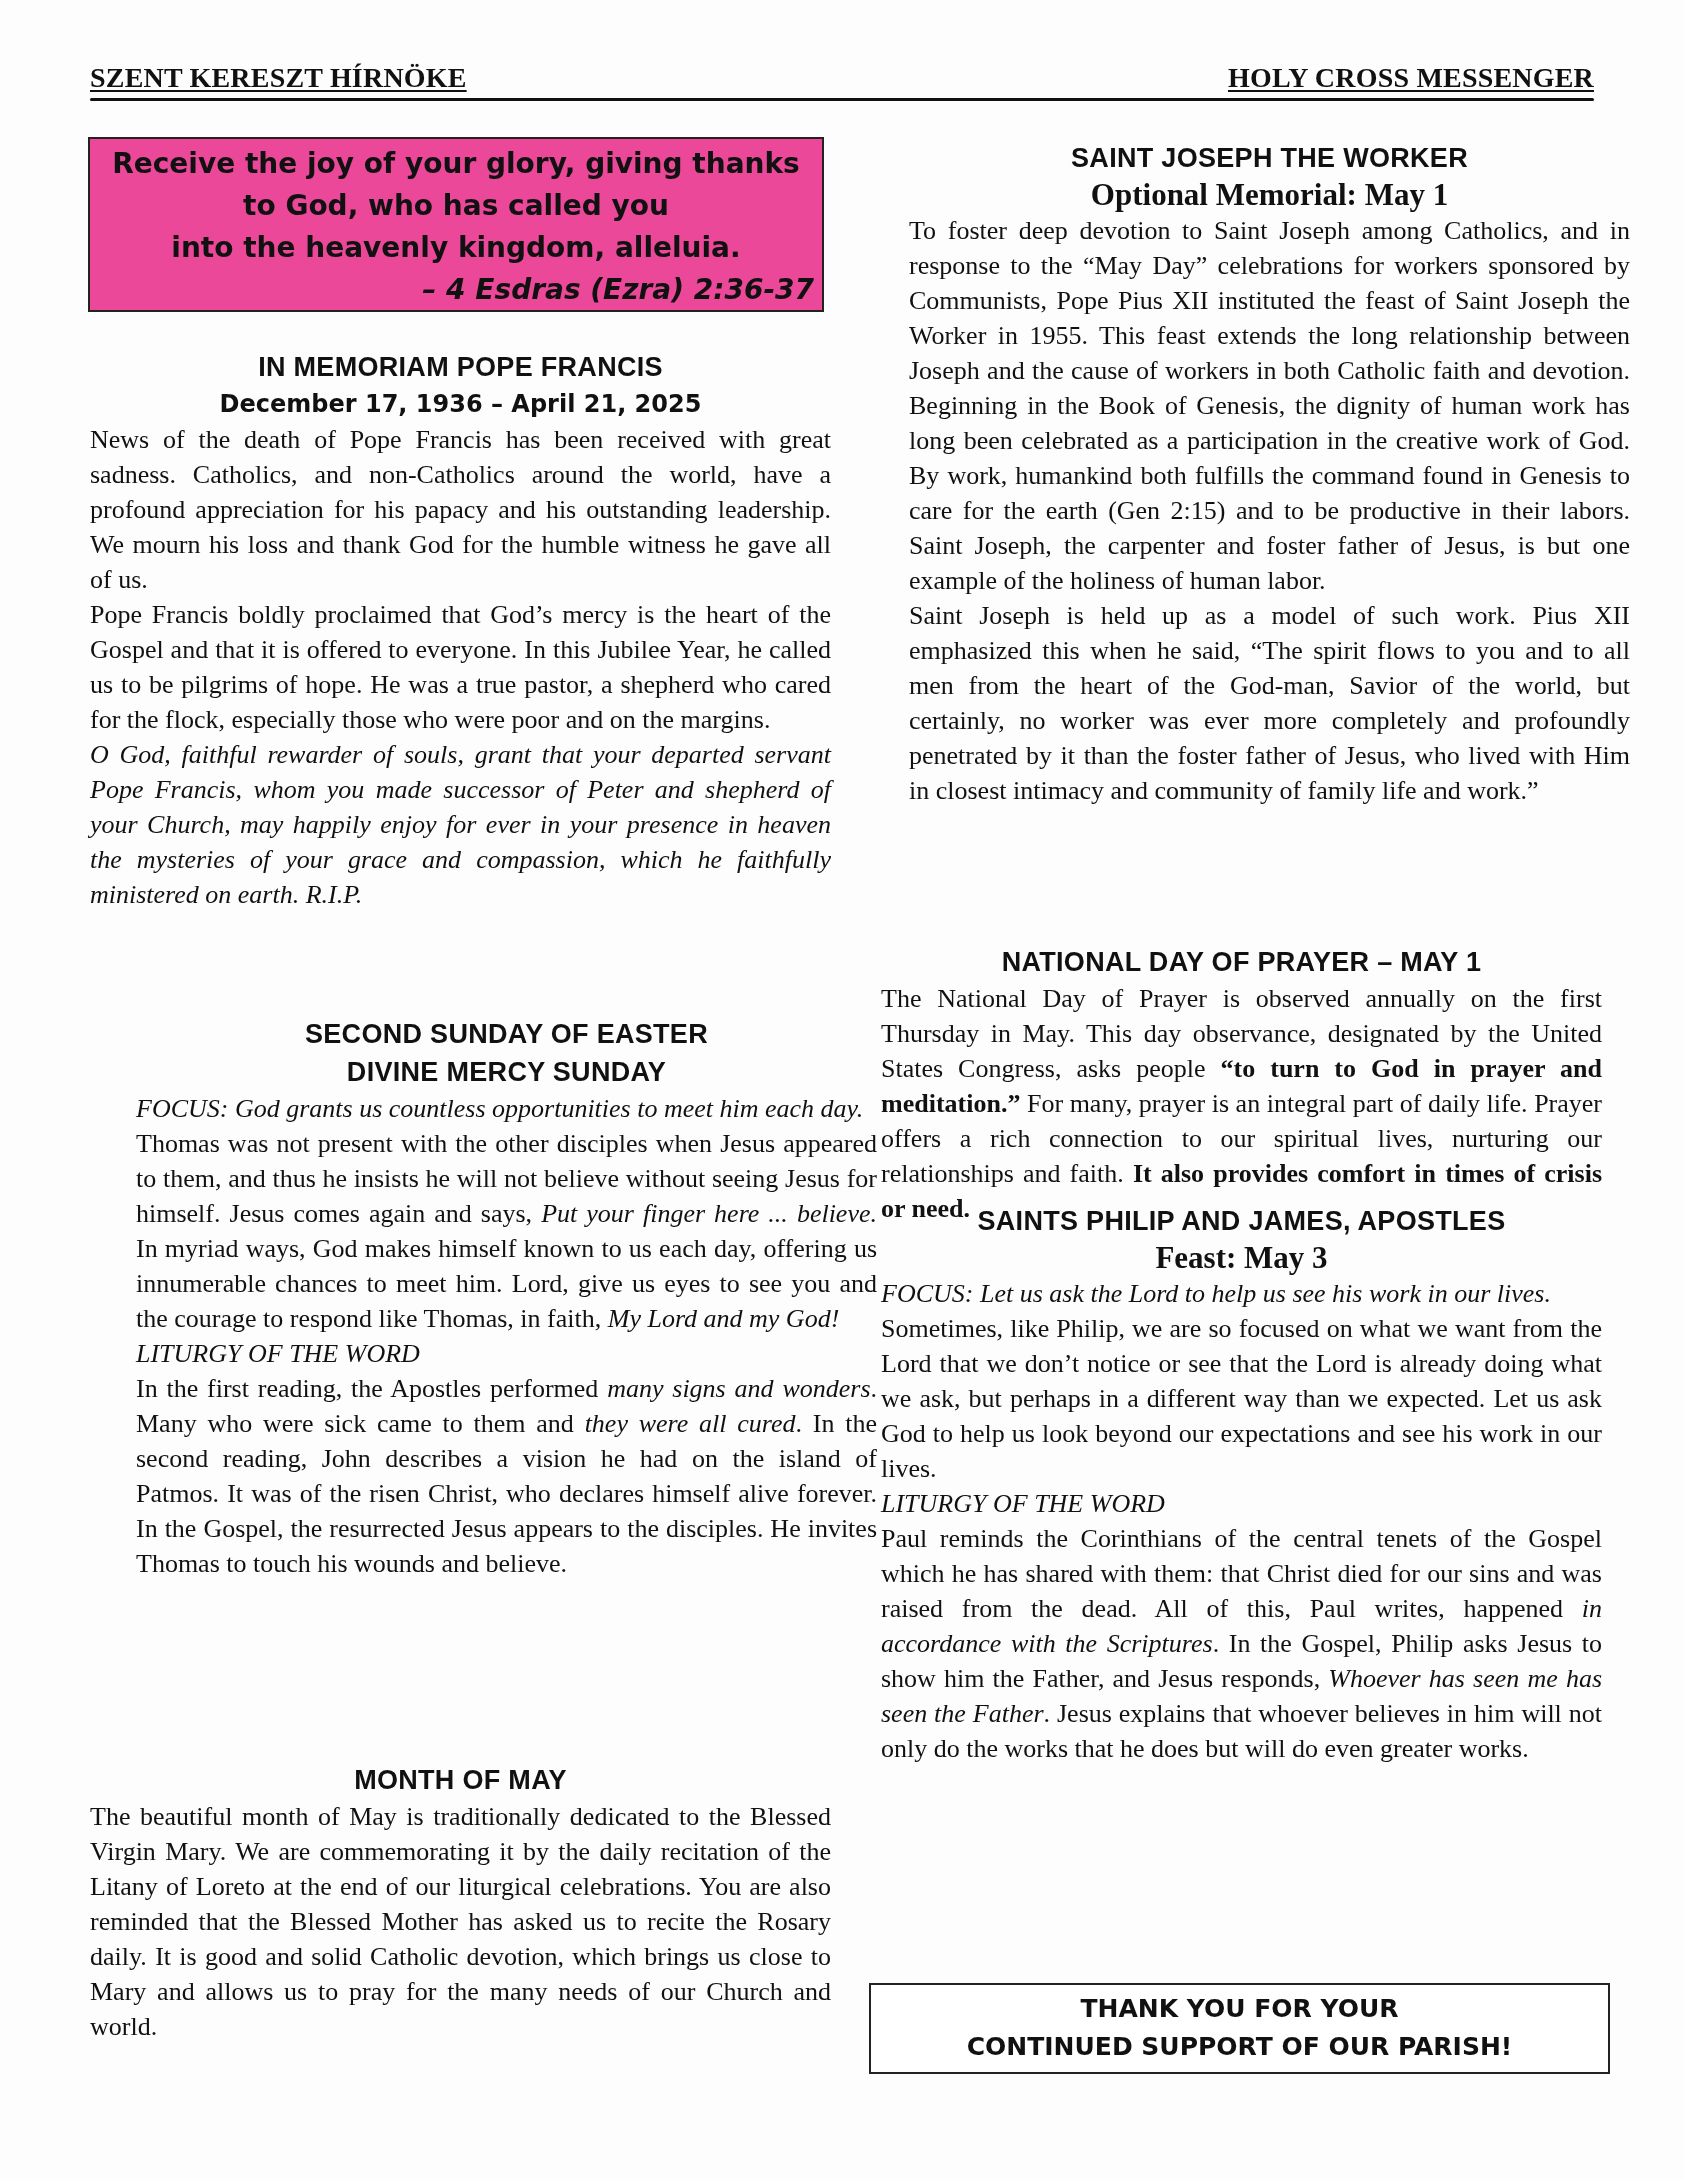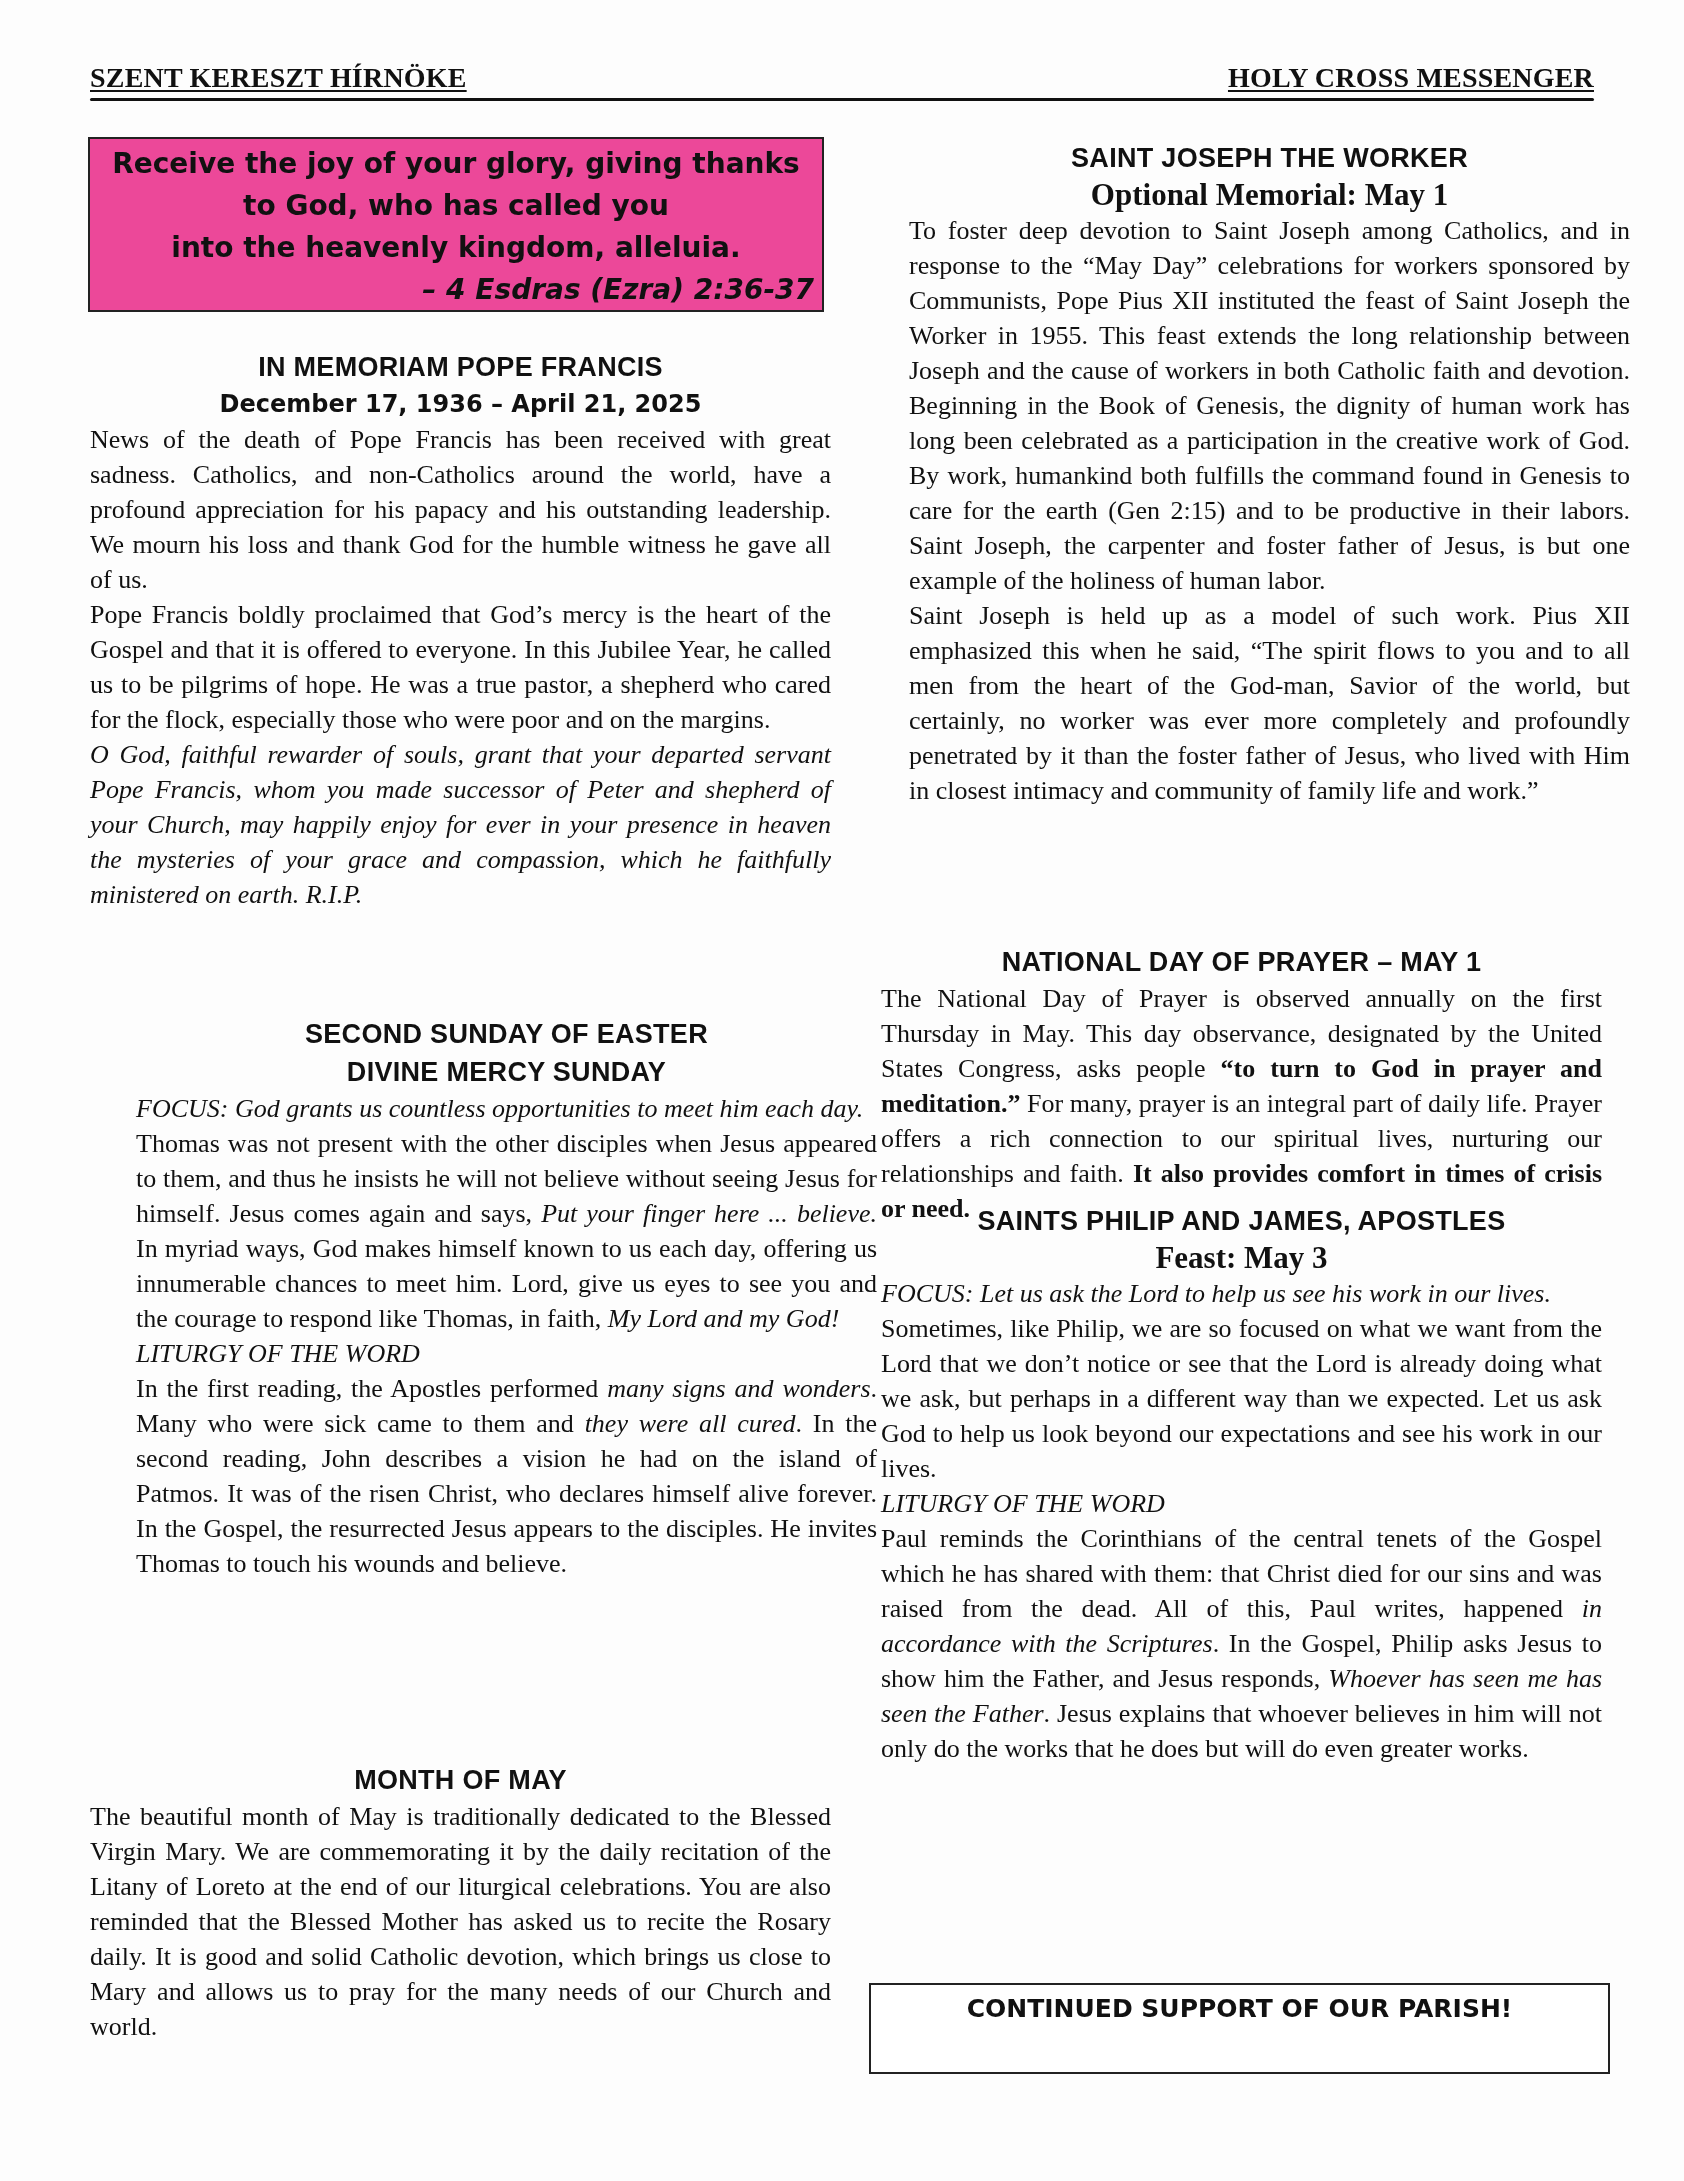--- a/index.html
+++ b/index.html
@@ -119,17 +119,18 @@
     <div class="sec-sub serif">Feast: May 3</div>
     <div class="body">
       <p class="it">FOCUS: Let us ask the Lord to help us see his work in our lives.</p>
       <p>Sometimes, like Philip, we are so focused on what we want from the Lord that we don’t notice or see that the Lord is already doing what we ask, but perhaps in a dif­ferent way than we expected. Let us ask God to help us look beyond our expectations and see his work in our lives.</p>
       <p class="it">LITURGY OF THE WORD</p>
       <p><span>Paul reminds the Corinthians of the central tenets of the Gospel which he has shared with them: that Christ died for our sins and was raised from the dead. All of this, Paul writes, happened </span><span class="it">in accordance with the Scriptures</span><span>. In the Gospel, Philip asks Jesus to show him the Father, and Jesus responds, </span><span class="it">Whoever has seen me has seen the Father</span><span>. Jesus explains that whoever believes in him will not only do the works that he does but will do even great­er works.</span></p>
     </div>
   </div>
 
   <div class="thanks-box">
+    <div>THANK YOU FOR YOUR</div>
     <div>CONTINUED SUPPORT OF OUR PARISH!</div>
   </div>
 
 </div>
 
 
 </body></html>

